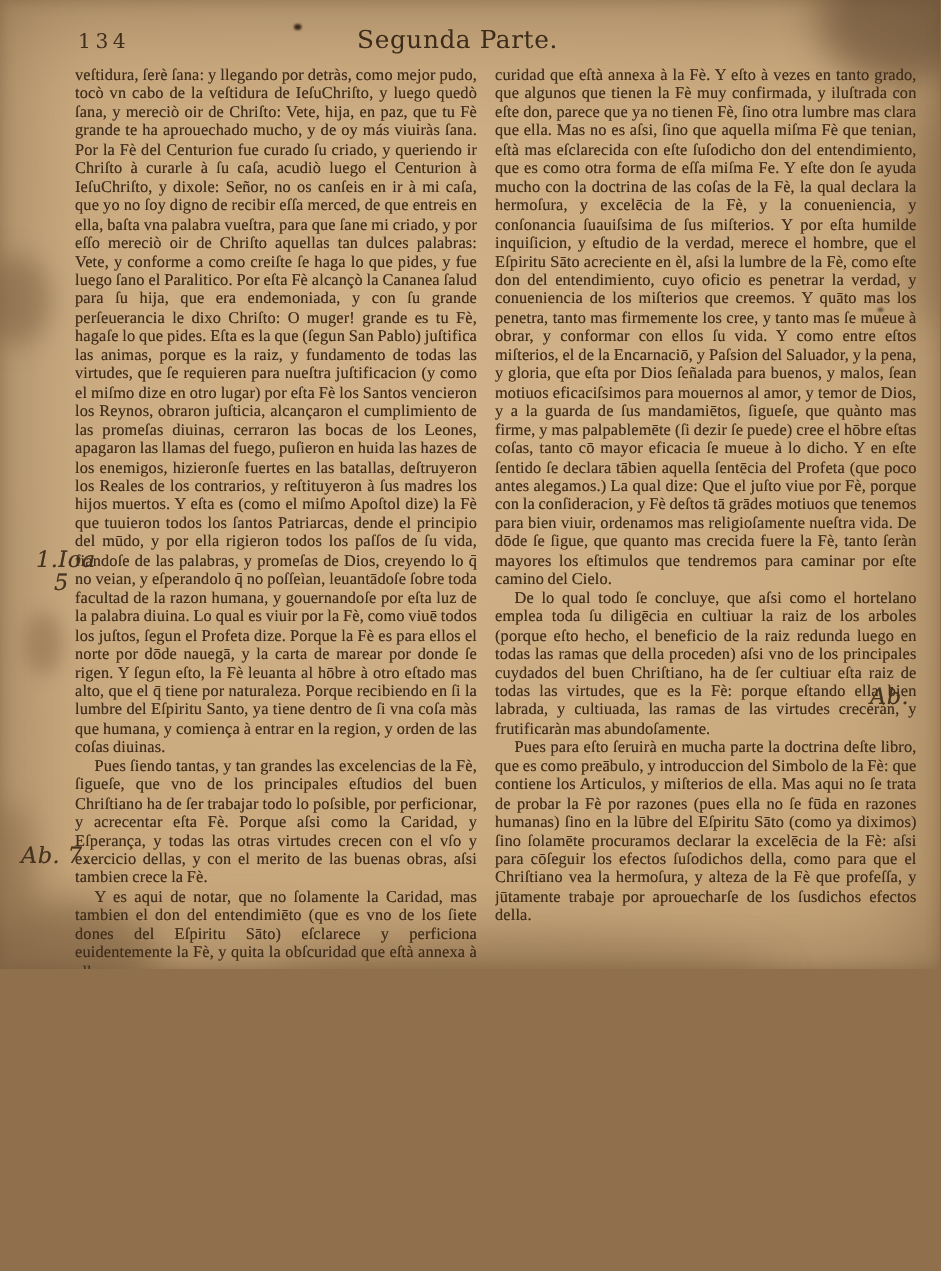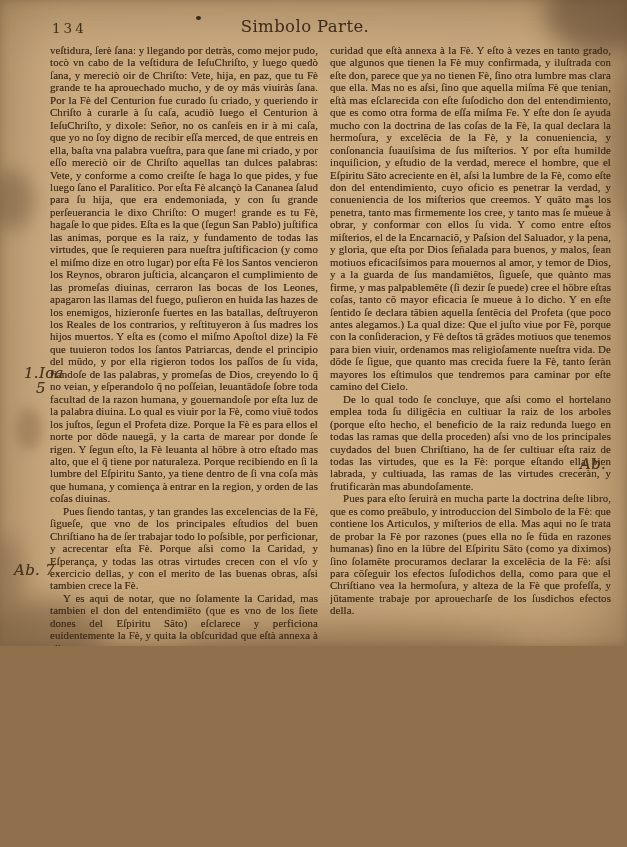--- a/index.html
+++ b/index.html
@@ -67,21 +67,21 @@
   <div class="grime g-l1"></div>
   <div class="grime g-l2"></div>
   <div class="grime g-l3"></div>
   <div class="grime g-bl"></div>
   <div class="grime g-b"></div>
   <div class="speck sp1"></div>
   <div class="speck sp2"></div>
   <div class="speck sp3"></div>
 
   <div class="header-num">134</div>
-  <div class="header-title">Simbolo Parte.</div>
+  <div class="header-title">Segunda Parte.</div>
 
   <div class="col col-left">
     <p>veſtidura, ſerè ſana: y llegando por detràs, como mejor pudo, tocò vn cabo de la veſtidura de IeſuChriſto, y luego quedò ſana, y mereciò oir de Chriſto: Vete, hija, en paz, que tu Fè grande te ha aprouechado mucho, y de oy más viuiràs ſana. Por la Fè del Centurion fue curado ſu criado, y queriendo ir Chriſto à curarle à ſu caſa, acudiò luego el Centurion à IeſuChriſto, y dixole: Señor, no os canſeis en ir à mi caſa, que yo no ſoy digno de recibir eſſa merced, de que entreis en ella, baſta vna palabra vueſtra, para que ſane mi criado, y por eſſo mereciò oir de Chriſto aquellas tan dulces palabras: Vete, y conforme a como creiſte ſe haga lo que pides, y fue luego ſano el Paralitico. Por eſta Fè alcançò la Cananea ſalud para ſu hija, que era endemoniada, y con ſu grande perſeuerancia le dixo Chriſto: O muger! grande es tu Fè, hagaſe lo que pides. Eſta es la que (ſegun San Pablo) juſtifica las animas, porque es la raiz, y fundamento de todas las virtudes, que ſe requieren para nueſtra juſtificacion (y como el miſmo dize en otro lugar) por eſta Fè los Santos vencieron los Reynos, obraron juſticia, alcançaron el cumplimiento de las promeſas diuinas, cerraron las bocas de los Leones, apagaron las llamas del fuego, puſieron en huida las hazes de los enemigos, hizieronſe fuertes en las batallas, deſtruyeron los Reales de los contrarios, y reſtituyeron à ſus madres los hijos muertos. Y eſta es (como el miſmo Apoſtol dize) la Fè que tuuieron todos los ſantos Patriarcas, dende el principio del mūdo, y por ella rigieron todos los paſſos de ſu vida, fiandoſe de las palabras, y promeſas de Dios, creyendo lo q̄ no veian, y eſperandolo q̄ no poſſeìan, leuantādoſe ſobre toda facultad de la razon humana, y gouernandoſe por eſta luz de la palabra diuina. Lo qual es viuir por la Fè, como viuē todos los juſtos, ſegun el Profeta dize. Porque la Fè es para ellos el norte por dōde nauegā, y la carta de marear por donde ſe rigen. Y ſegun eſto, la Fè leuanta al hōbre à otro eſtado mas alto, que el q̄ tiene por naturaleza. Porque recibiendo en ſi la lumbre del Eſpiritu Santo, ya tiene dentro de ſi vna coſa màs que humana, y comiença à entrar en la region, y orden de las coſas diuinas.</p>
     <p class="indent">Pues ſiendo tantas, y tan grandes las excelencias de la Fè, ſigueſe, que vno de los principales eſtudios del buen Chriſtiano ha de ſer trabajar todo lo poſsible, por perficionar, y acrecentar eſta Fè. Porque aſsi como la Caridad, y Eſperança, y todas las otras virtudes crecen con el vſo y exercicio dellas, y con el merito de las buenas obras, aſsi tambien crece la Fè.</p>
     <p class="indent">Y es aqui de notar, que no ſolamente la Caridad, mas tambien el don del entendimiēto (que es vno de los ſiete dones del Eſpiritu Sāto) eſclarece y perficiona euidentemente la Fè, y quita la obſcuridad que eſtà annexa à ella.</p>
   </div>
 
   <div class="col col-right">
     <p>curidad que eſtà annexa à la Fè. Y eſto à vezes en tanto grado, que algunos que tienen la Fè muy confirmada, y iluſtrada con eſte don, parece que ya no tienen Fè, ſino otra lumbre mas clara que ella. Mas no es aſsi, ſino que aquella miſma Fè que tenian, eſtà mas eſclarecida con eſte ſuſodicho don del entendimiento, que es como otra forma de eſſa miſma Fe. Y eſte don ſe ayuda mucho con la doctrina de las coſas de la Fè, la qual declara la hermoſura, y excelēcia de la Fè, y la conueniencia, y conſonancia ſuauiſsima de ſus miſterios. Y por eſta humilde inquiſicion, y eſtudio de la verdad, merece el hombre, que el Eſpiritu Sāto acreciente en èl, aſsi la lumbre de la Fè, como eſte don del entendimiento, cuyo oficio es penetrar la verdad, y conueniencia de los miſterios que creemos. Y quāto mas los penetra, tanto mas firmemente los cree, y tanto mas ſe mueue à obrar, y conformar con ellos ſu vida. Y como entre eſtos miſterios, el de la Encarnaciō, y Paſsion del Saluador, y la pena, y gloria, que eſta por Dios ſeñalada para buenos, y malos, ſean motiuos eficaciſsimos para mouernos al amor, y temor de Dios, y a la guarda de ſus mandamiētos, ſigueſe, que quànto mas firme, y mas palpablemēte (ſi dezir ſe puede) cree el hōbre eſtas coſas, tanto cō mayor eficacia ſe mueue à lo dicho. Y en eſte ſentido ſe declara tābien aquella ſentēcia del Profeta (que poco antes alegamos.) La qual dize: Que el juſto viue por Fè, porque con la conſideracion, y Fè deſtos tā grādes motiuos que tenemos para bien viuir, ordenamos mas religioſamente nueſtra vida. De dōde ſe ſigue, que quanto mas crecida fuere la Fè, tanto ſeràn mayores los eſtimulos que tendremos para caminar por eſte camino del Cielo.</p>
     <p class="indent">De lo qual todo ſe concluye, que aſsi como el hortelano emplea toda ſu diligēcia en cultiuar la raiz de los arboles (porque eſto hecho, el beneficio de la raiz redunda luego en todas las ramas que della proceden) aſsi vno de los principales cuydados del buen Chriſtiano, ha de ſer cultiuar eſta raiz de todas las virtudes, que es la Fè: porque eſtando ella bien labrada, y cultiuada, las ramas de las virtudes creceràn, y frutificaràn mas abundoſamente.</p>

